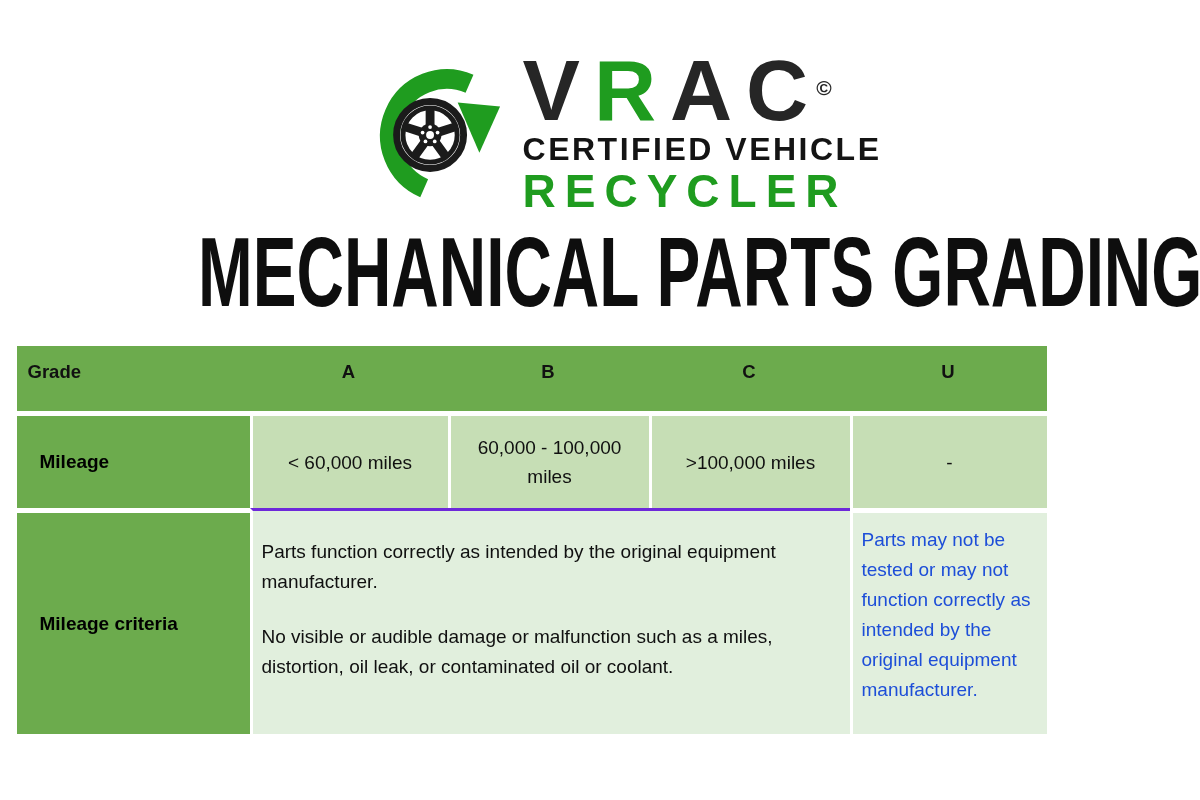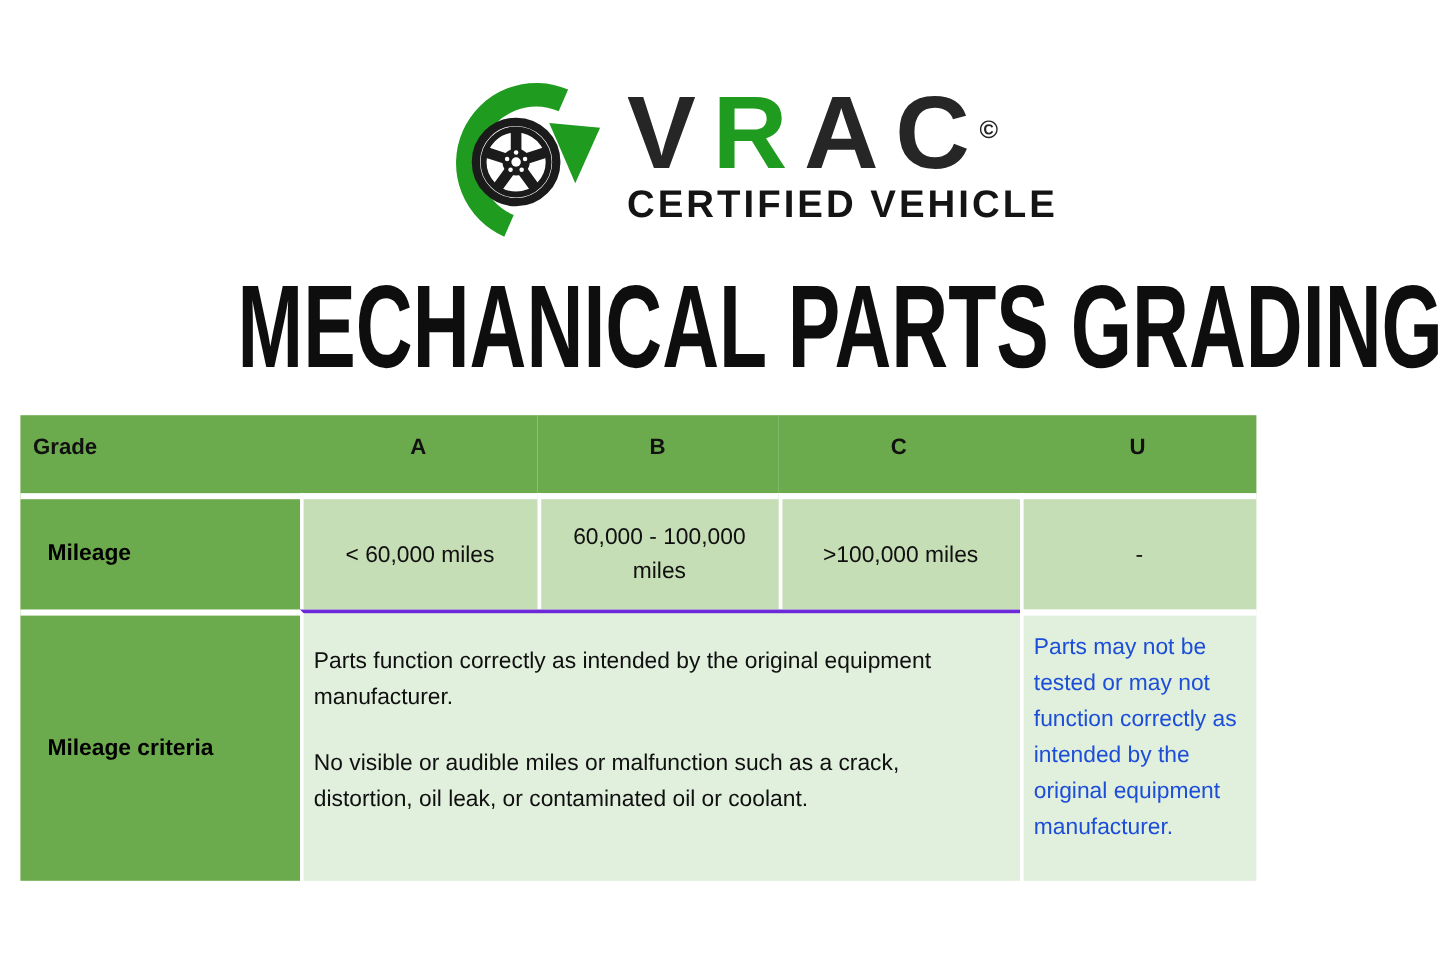--- a/index.html
+++ b/index.html
@@ -65,20 +65,21 @@
           <circle cx="7.6" cy="-2.5" r="1.9"></circle>
           <circle cx="4.7" cy="6.5" r="1.9"></circle>
           <circle cx="-4.7" cy="6.5" r="1.9"></circle>
           <circle cx="-7.6" cy="-2.5" r="1.9"></circle>
         </g>
       </g>
     </svg>
     <div class="logo-text">
       <div class="brand-line"><span>V</span><span class="green">R</span><span>AC</span><span class="copyright">©</span></div>
       <div class="cert-line">CERTIFIED VEHICLE</div>
+      <div class="recycler-line">RECYCLER</div>
     </div>
   </header>
 
   <h1 class="title">MECHANICAL PARTS GRADING</h1>
 
   <div class="tbl">
 
     <div class="cell hcell first">Grade</div>
     <div class="cell hcell center">A</div>
     <div class="cell hcell center">B</div>
@@ -87,18 +88,18 @@
 
     <div class="cell labelcell">Mileage</div>
     <div class="cell mcell">&lt; 60,000 miles</div>
     <div class="cell mcell">60,000 - 100,000 miles</div>
     <div class="cell mcell">&gt;100,000 miles</div>
     <div class="cell mcell">-</div>
 
     <div class="cell labelcell">Mileage criteria</div>
     <div class="cell qmerged">
       <div class="para1">Parts function correctly as intended by the original equipment manufacturer.</div>
-      <div class="para2">No visible or audible miles or malfunction such as a crack, distortion, oil leak, or contaminated oil or coolant.</div>
+      <div class="para2">No visible or audible damage or malfunction such as a miles, distortion, oil leak, or contaminated oil or coolant.</div>
     </div>
     <div class="cell qcell-u">Parts may not be tested or may not function correctly as intended by the original equipment manufacturer.</div>
   </div>
 
 </div>
 
 </body></html>

